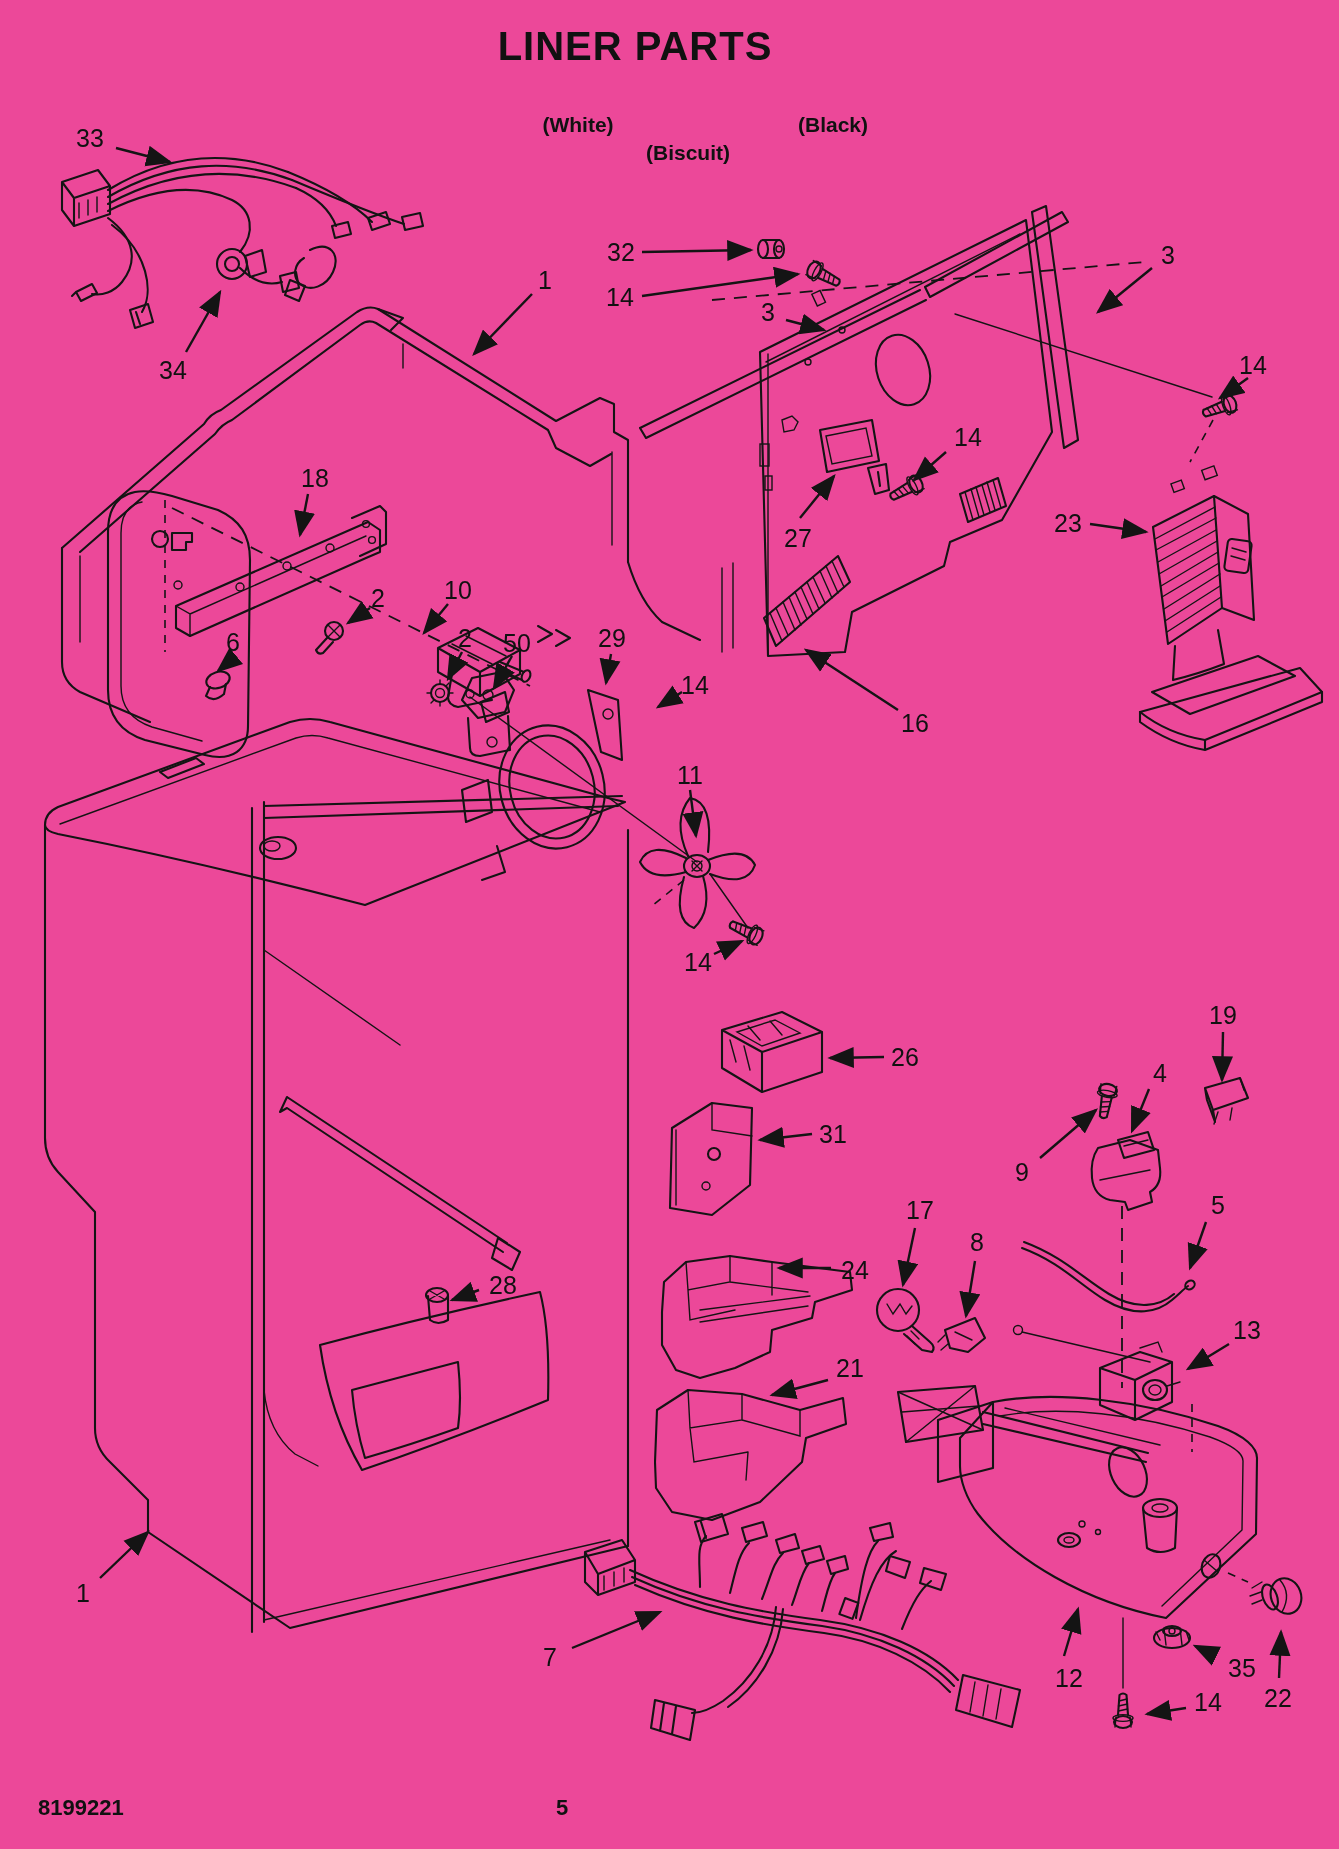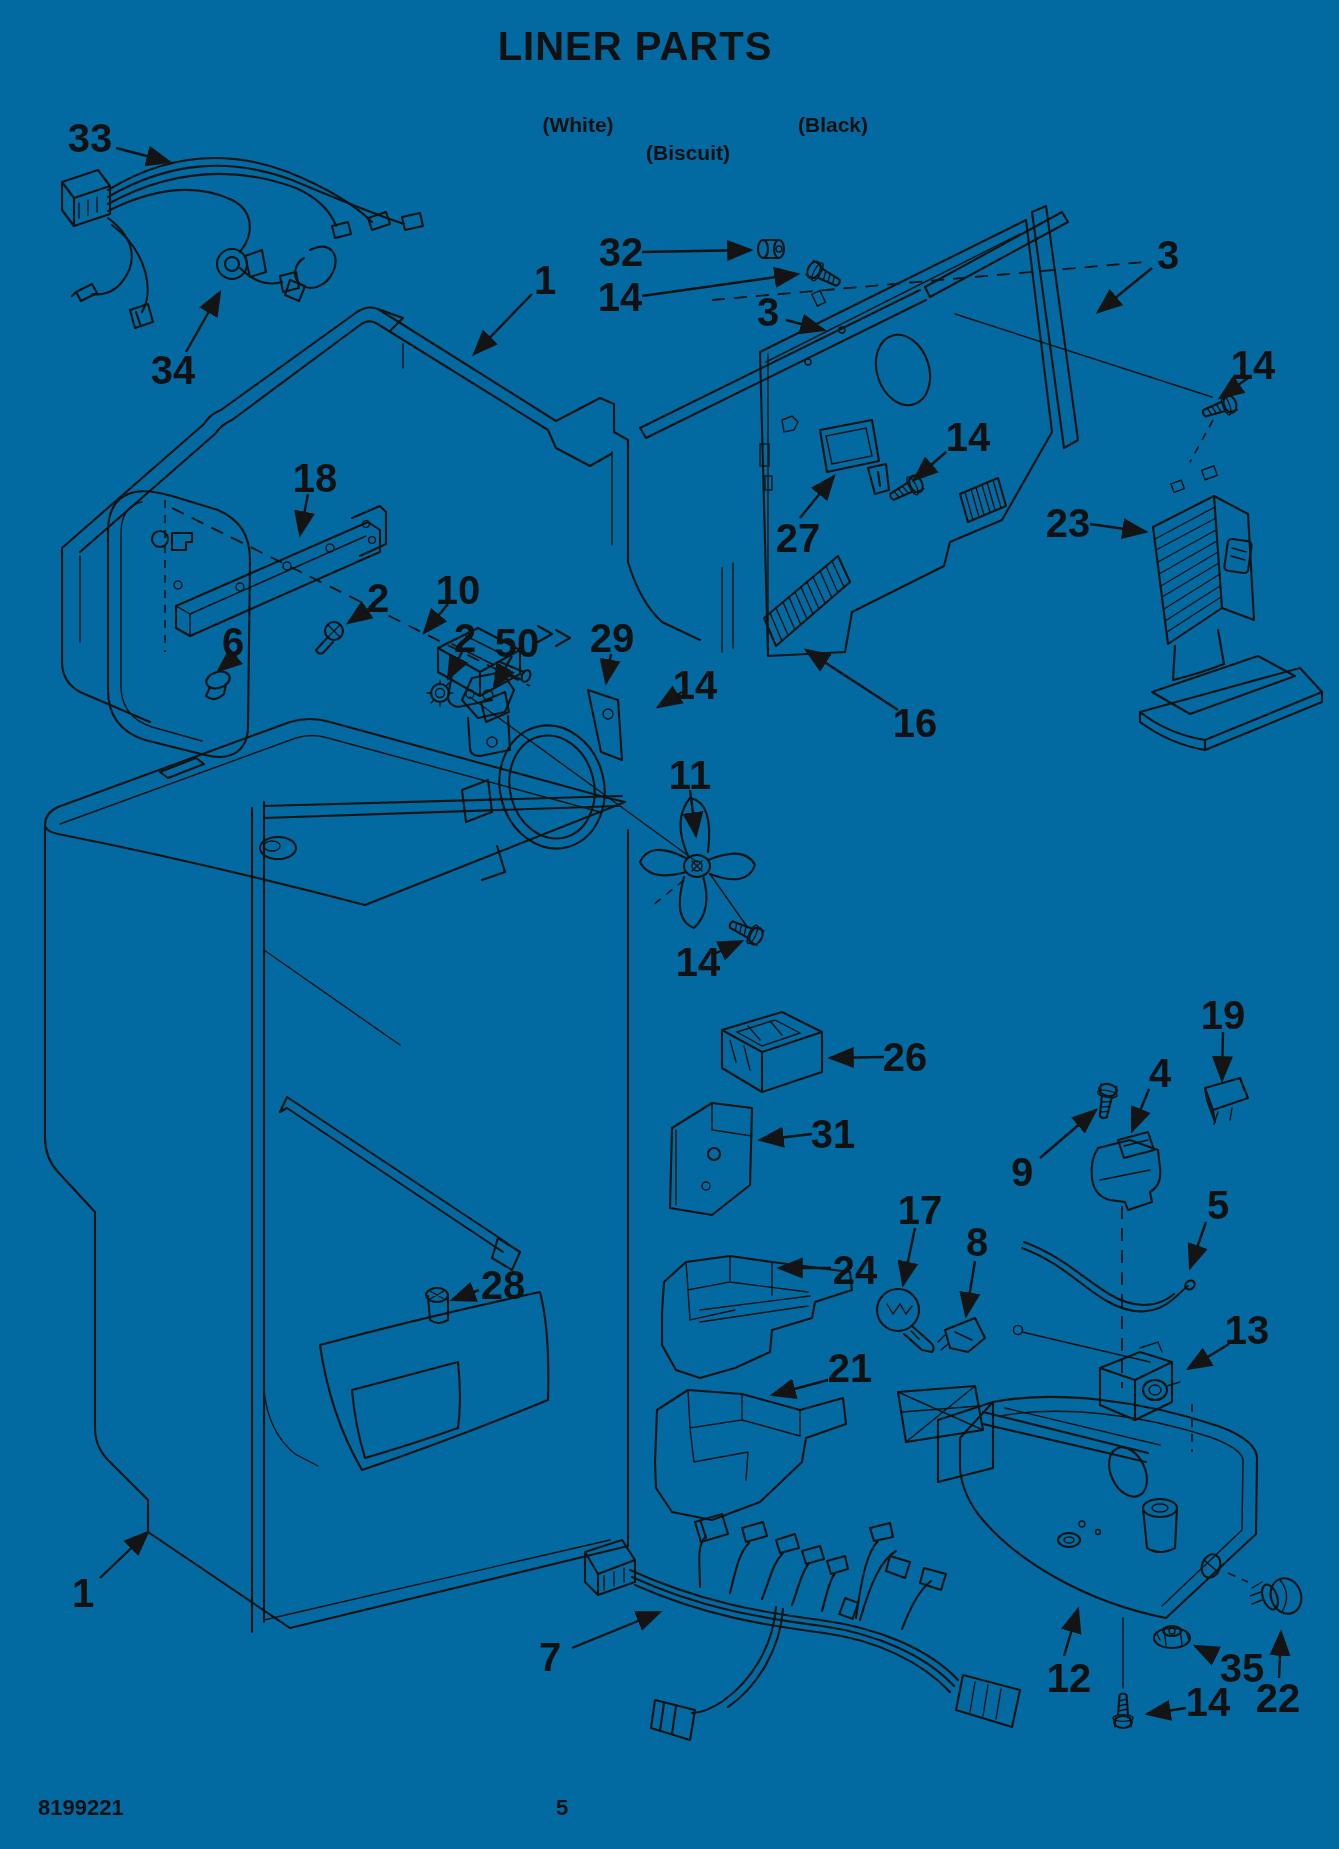--- a/index.html
+++ b/index.html
@@ -1,29 +1,29 @@
 <!DOCTYPE html>
 <html><head>
 <meta charset="utf-8">
 <style>
   html,body{margin:0;padding:0;background:#888;}
   #page{
-    position:relative;width:1339px;height:1849px;background:#0369a1;
+    position:relative;width:1339px;height:1849px;background:#ec4899;
     font-family:"Liberation Sans", sans-serif;color:#111;overflow:hidden;
     margin:0 auto;
   }
   #art{position:absolute;left:0;top:0;width:1339px;height:1849px;}
   .hdr{position:absolute;text-align:center;white-space:nowrap;font-weight:bold;}
   #title{left:635px;top:24px;transform:translateX(-50%);font-size:40px;letter-spacing:1px;}
   #models{left:622px;top:84px;transform:translateX(-50%);font-size:23px;}
   .variant{position:absolute;top:113px;transform:translateX(-50%);font-size:21px;font-weight:bold;white-space:nowrap;}
   .v0{left:566px;margin-left:12px;} .v1{left:688px;margin-top:28px;} .v2{left:810px;margin-left:23px;}
   .callout{
     position:absolute;transform:translate(-50%,-50%);
-    font-size:40px;font-weight:bold;line-height:1;white-space:nowrap;
+    font-size:25px;font-weight:normal;line-height:1;white-space:nowrap;
   }
   .foot{position:absolute;font-size:22px;font-weight:bold;}
   #docnum{left:38px;top:1795px;}
   #pagenum{left:556px;top:1795px;}
   svg{display:block;}
   .ln,.th,.dsh,.dd{stroke:#141414;fill:none;}
   .ln{stroke-width:2.1;stroke-linecap:round;stroke-linejoin:round;}
   .th{stroke-width:1.4;stroke-linecap:round;}
   .dsh{stroke-width:1.8;stroke-dasharray:13 9;}
   .dd{stroke-width:1.6;stroke-dasharray:8 7;}

